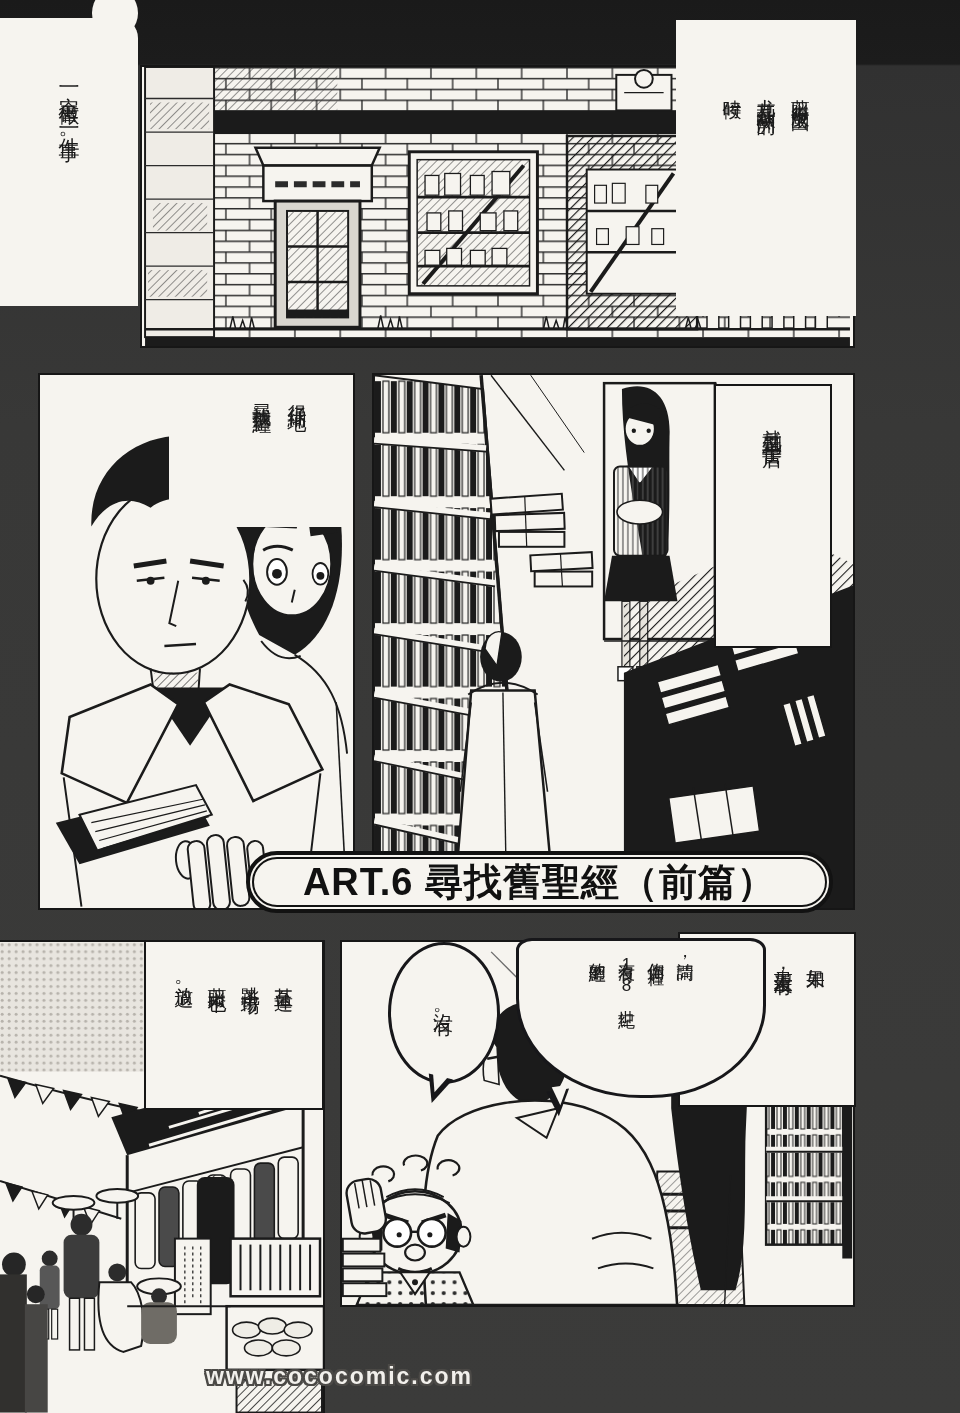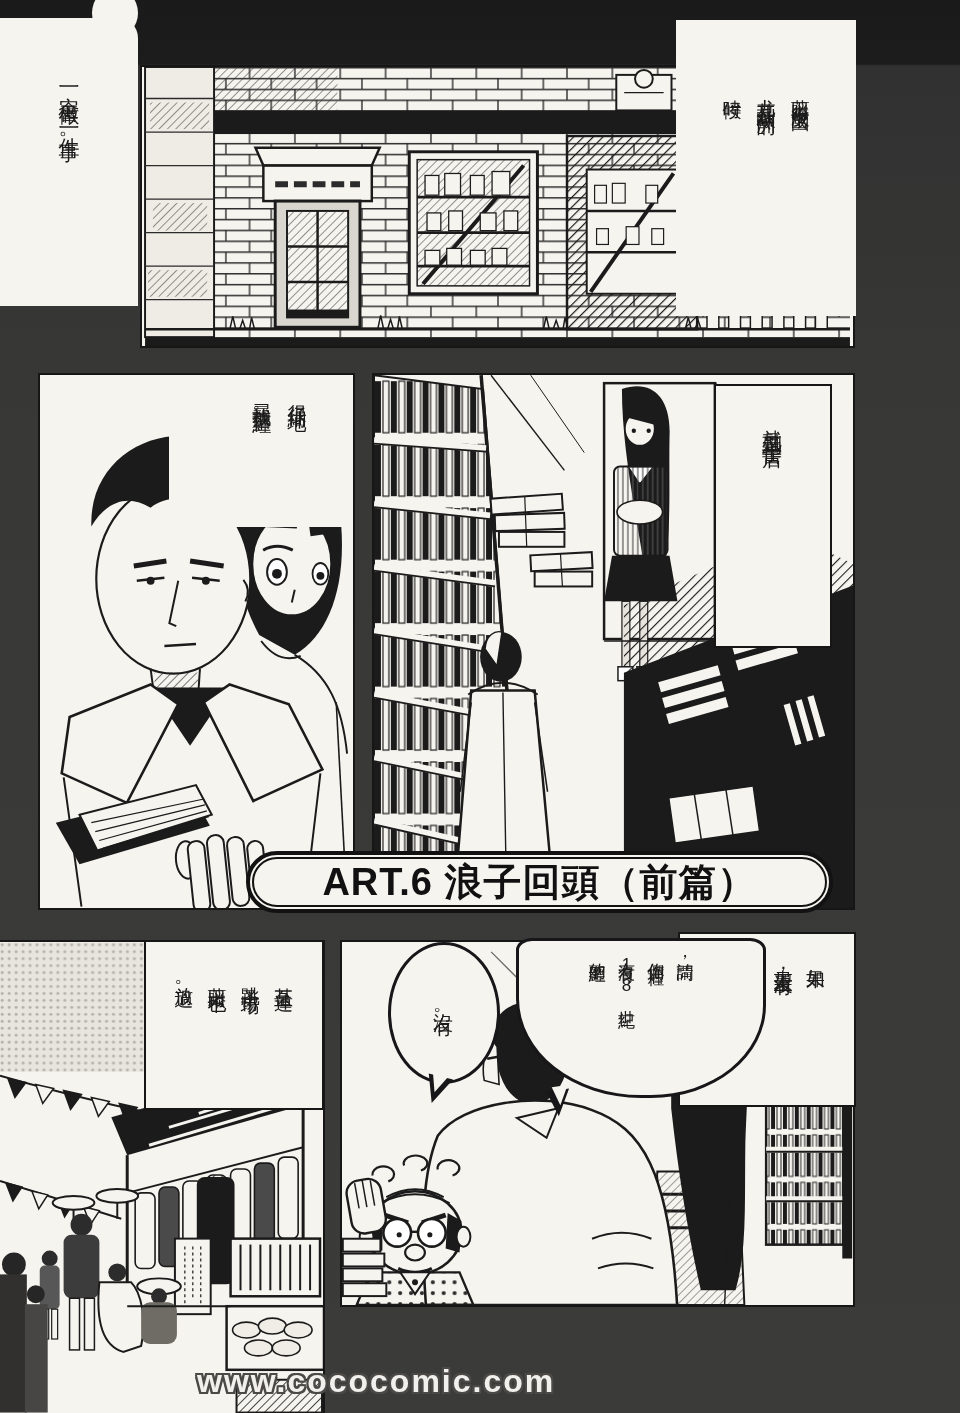--- a/index.html
+++ b/index.html
@@ -11,21 +11,21 @@
   .caption{position:absolute;background:#f6f4ef;box-sizing:border-box;z-index:3;}
   .caption.bordered{border:2px solid #161616;}
   .vtext{writing-mode:vertical-rl;text-orientation:upright;white-space:pre-line;
     color:#1b1b1b;font-weight:500;}
   .bubble{position:absolute;background:#f6f4ef;border:3px solid #17171a;box-sizing:border-box;z-index:4;}
   .tail{position:absolute;width:0;height:0;}
   .banner{position:absolute;left:246px;top:851px;width:587px;height:62px;background:#f6f4ef;
     border:4px solid #121212;border-radius:34px;z-index:6;display:flex;align-items:center;justify-content:center;box-sizing:border-box;}
   .banner .inner-ring{position:absolute;inset:2px;border:2px solid #121212;border-radius:27px;pointer-events:none;}
   .banner span{font-size:38px;font-weight:800;color:#111;letter-spacing:1px;white-space:nowrap;}
-  .watermark{position:absolute;left:197px;top:1363px;z-index:6;font-size:32px;font-weight:800;letter-spacing:2px;
+  .watermark{position:absolute;left:206px;top:1363px;z-index:6;font-size:23px;font-weight:800;letter-spacing:2px;
     color:#f2f0ec;text-shadow:2px 0 0 #4c4a47,-2px 0 0 #4c4a47,0 2px 0 #4c4a47,0 -2px 0 #4c4a47,
     2px 2px 0 #4c4a47,-2px -2px 0 #4c4a47,2px -2px 0 #4c4a47,-2px 2px 0 #4c4a47;}
   .corner-blob{position:absolute;left:92px;top:-12px;width:46px;height:50px;background:#f6f4ef;border-radius:50%;z-index:2;}
 </style>
 </head>
 <body>
 
 <div class="page">
 
   <div class="panel" style="left:140px;top:65px;width:715px;height:283px;">
@@ -553,20 +553,20 @@
     <span class="vtext" style="font-size:17px;letter-spacing:2px;line-height:1.72;padding-top:8px;">請問，
 你們店裡
 有沒有18世紀
 的聖經？</span>
   </div>
   <div class="tail" style="left:548px;top:1090px;border-left:9px solid transparent;border-right:14px solid transparent;border-top:26px solid #17171a;transform:rotate(-8deg);z-index:5;"></div>
   <div class="tail" style="left:553px;top:1086px;border-left:6px solid transparent;border-right:10px solid transparent;border-top:19px solid #f6f4ef;transform:rotate(-8deg);z-index:6;"></div>
 
   <div class="banner">
     <div class="inner-ring"></div>
-    <span>ART.6 浪子回頭（前篇）</span>
+    <span>ART.6 尋找舊聖經（前篇）</span>
   </div>
 
   <div class="watermark">
     <span>www.cococomic.com</span>
   </div>
 
 </div>
 
 </body></html>

